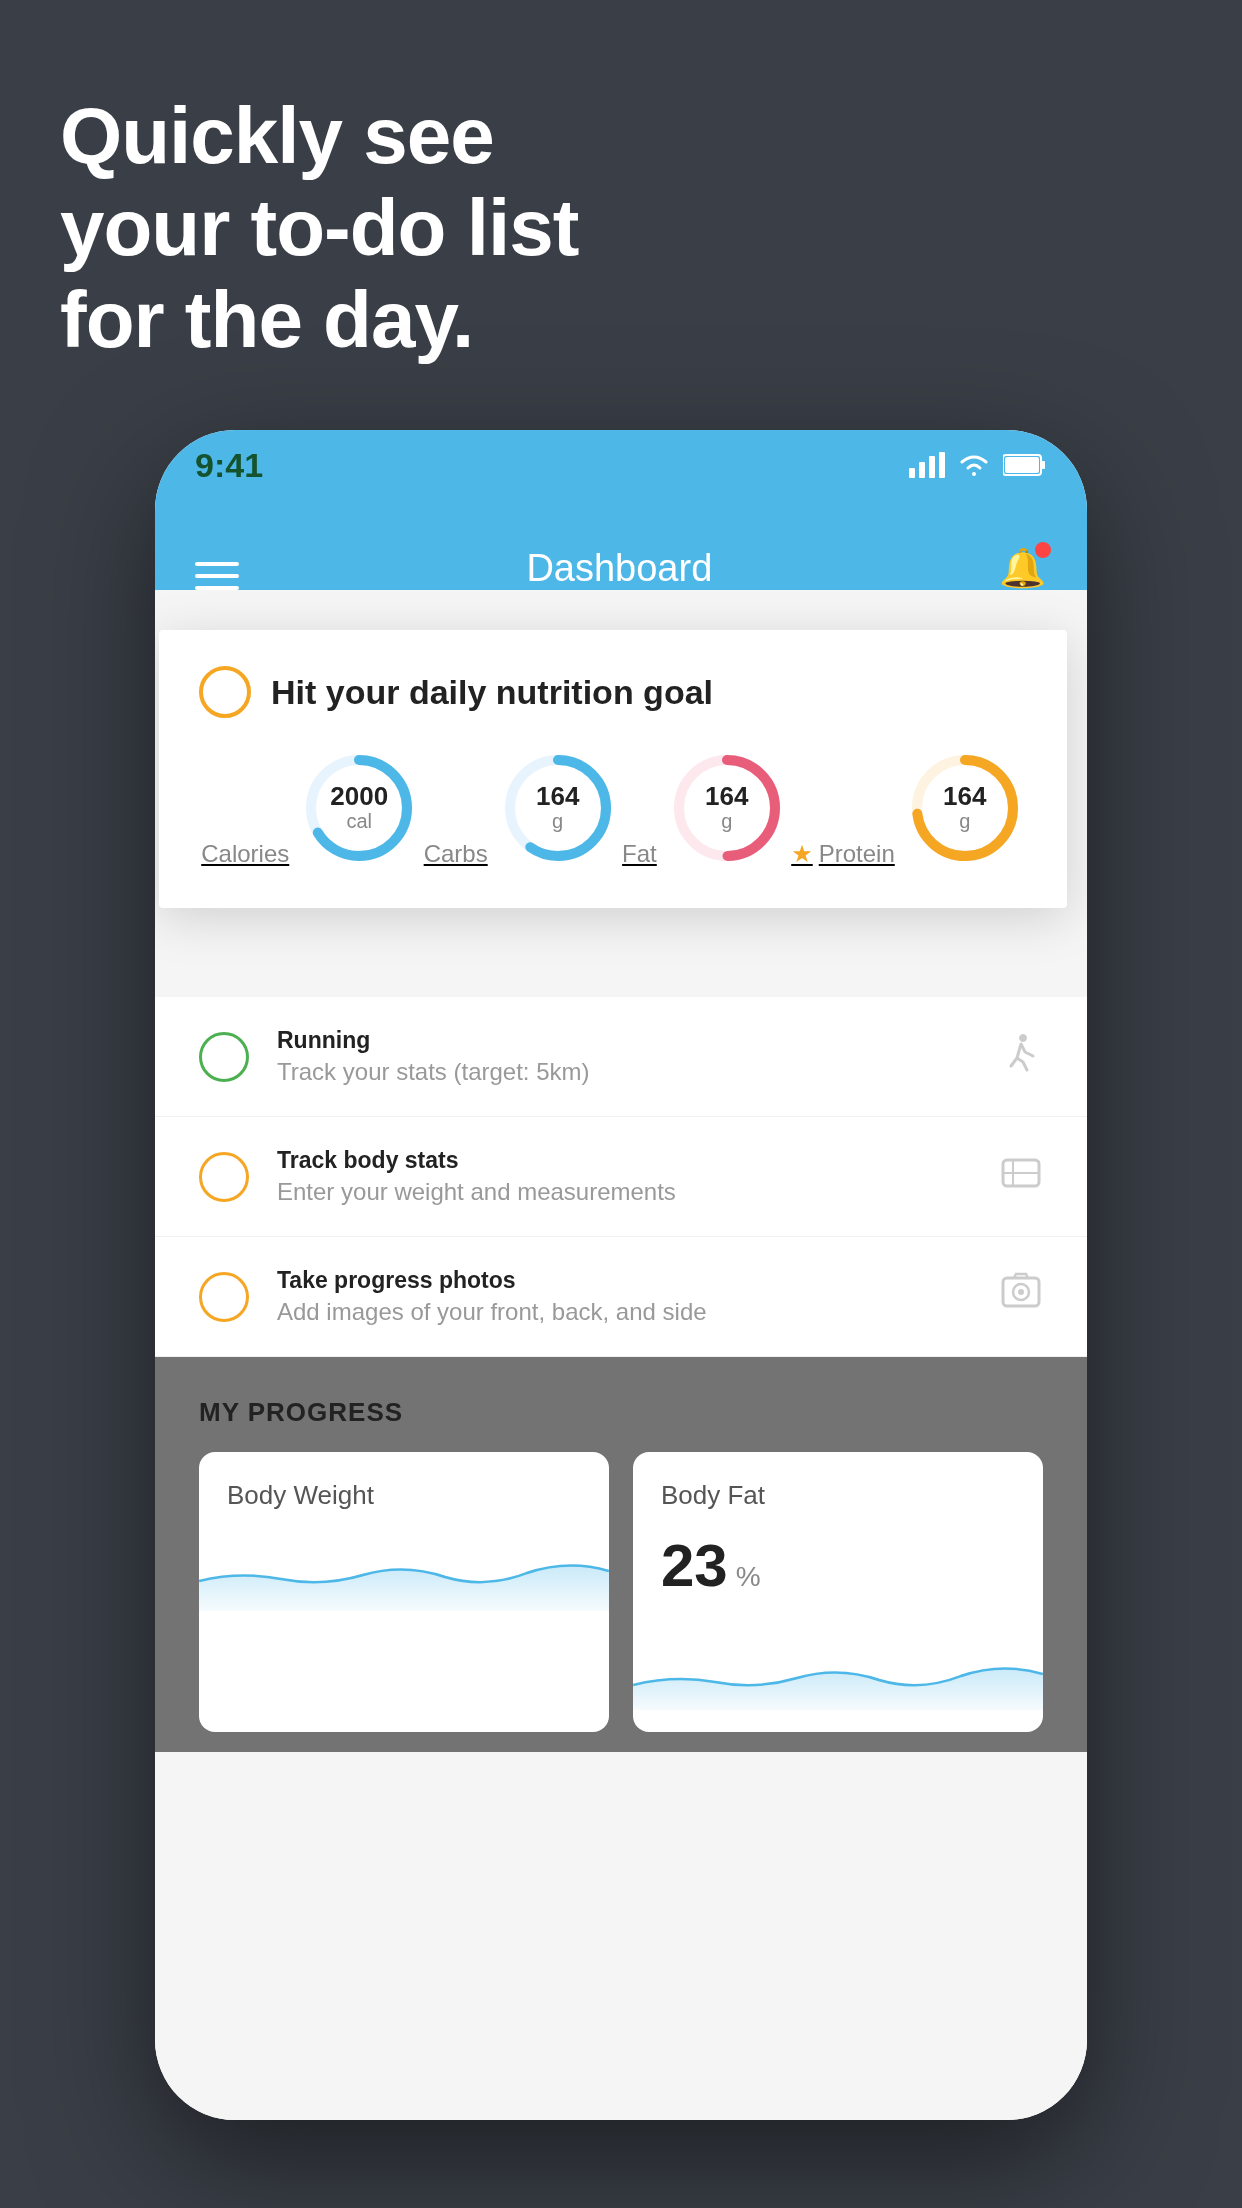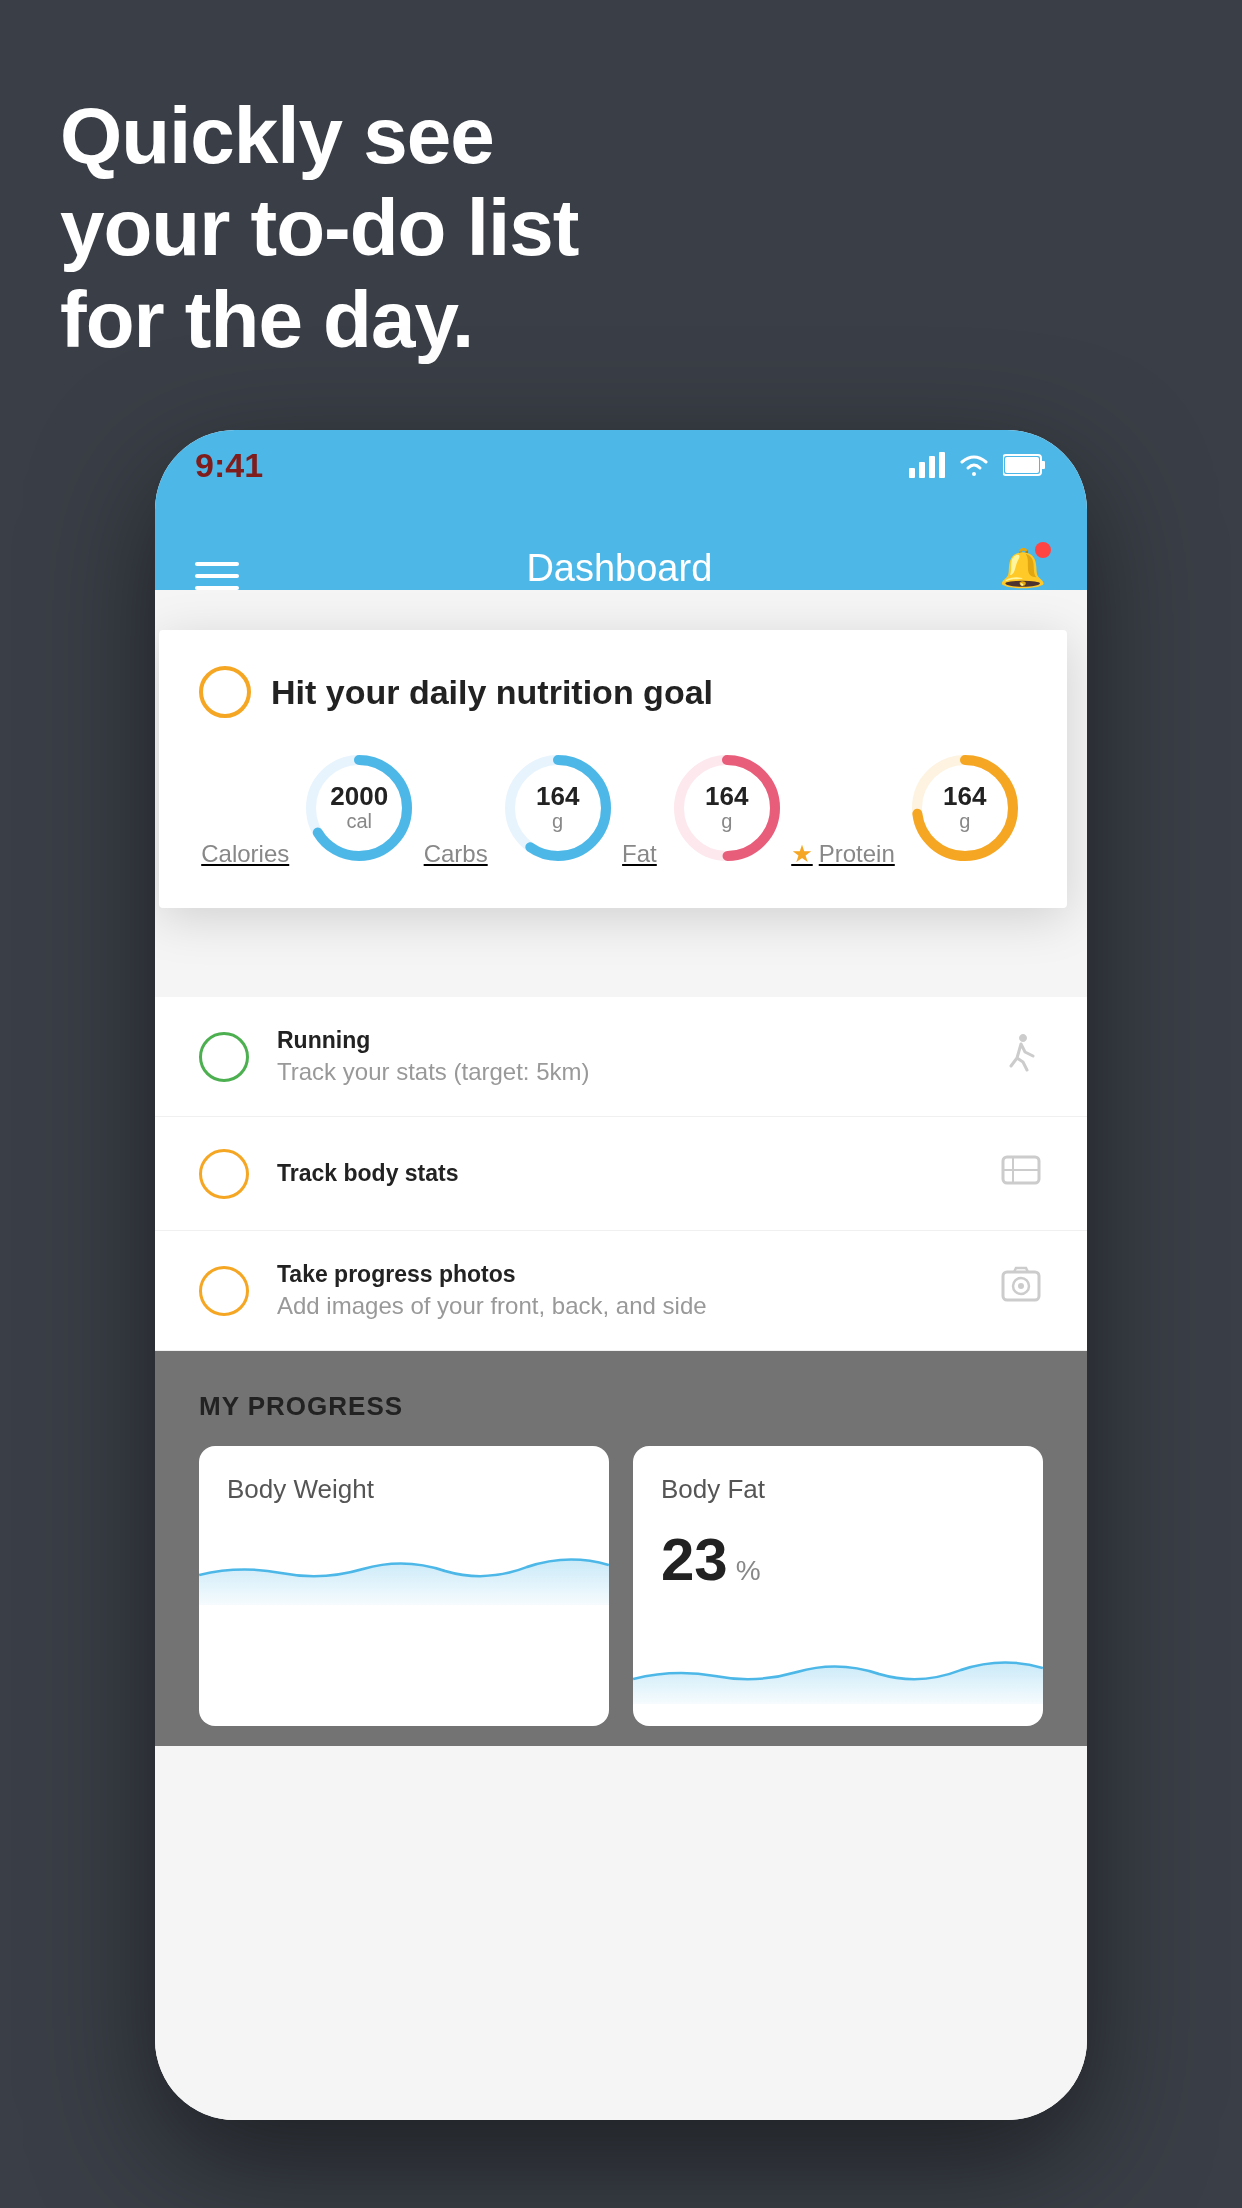--- a/index.html
+++ b/index.html
@@ -40,21 +40,21 @@
     
     .status-bar {
       background: #4db8e8;
       height: 70px;
       display: flex;
       align-items: center;
       justify-content: space-between;
       padding: 0 40px;
     }
     .status-time {
-      color: #7f1d1d;
+      color: #14532d;
       font-size: 34px;
       font-weight: 600;
     }
     .status-icons {
       display: flex;
       align-items: center;
       gap: 12px;
       color: #fff;
       font-size: 28px;
     }
@@ -436,20 +436,21 @@
             <path d="M28 8 C28 10 26 12 24 12 C22 12 20 10 20 8 C20 6 22 4 24 4 C26 4 28 6 28 8Z" fill="#ccc"></path>
             <path d="M22 14 L18 28 L12 36 M22 14 L26 22 L34 26 M18 28 L24 32 L28 40" stroke="#ccc" stroke-width="3" stroke-linecap="round"></path>
           </svg>
         </div>
       </div>
 
       <div class="todo-item">
         <div class="todo-circle yellow"></div>
         <div class="todo-text">
           <div class="todo-title">Track body stats</div>
+          <div class="todo-sub">Enter your weight and measurements</div>
         </div>
         <div class="todo-icon">
           <svg width="44" height="44" viewBox="0 0 44 44" fill="none">
             <rect x="4" y="10" width="36" height="26" rx="4" stroke="#ccc" stroke-width="3" fill="none"></rect>
             <line x1="14" y1="10" x2="14" y2="36" stroke="#ccc" stroke-width="2"></line>
             <line x1="4" y1="23" x2="40" y2="23" stroke="#ccc" stroke-width="2"></line>
           </svg>
         </div>
       </div>
 

